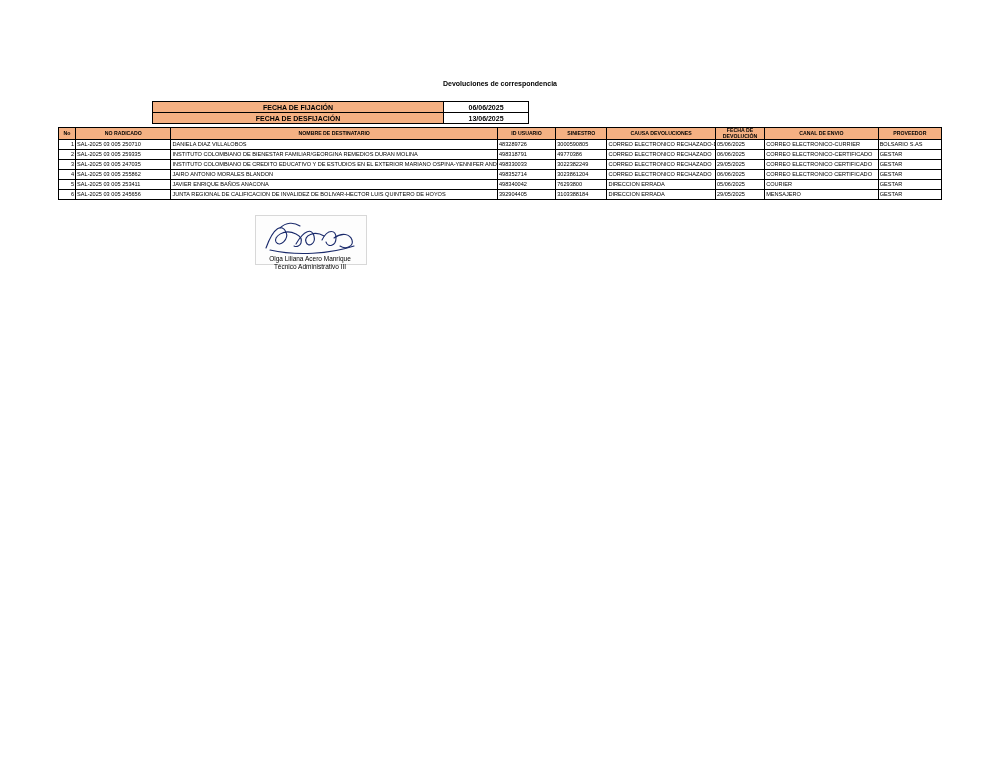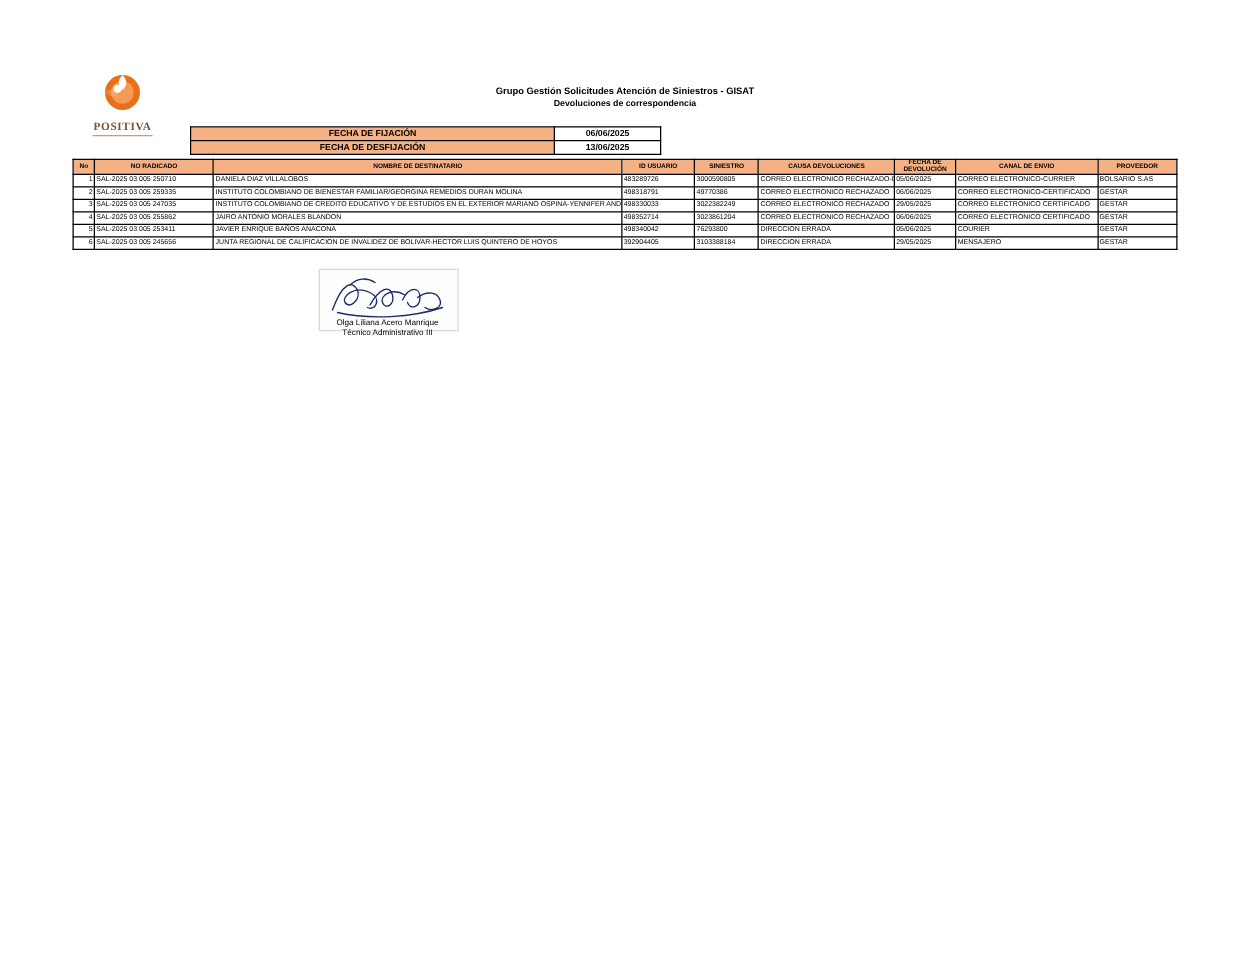--- a/index.html
+++ b/index.html
@@ -164,35 +164,21 @@
     text-align: center;
     font-size: 6.5px;
     line-height: 1.35;
   }
 </style>
 </head>
 <body>
 
 <div class="page">
 
-  <div class="logo-wrap">
-    <div class="logo-mark">
-      <svg width="40" height="40" viewBox="0 0 40 40" xmlns="http://www.w3.org/2000/svg">
-        <circle cx="20" cy="19" r="14" fill="#E8701A"></circle>
-        <circle cx="20" cy="19" r="9" fill="#F39B55"></circle>
-        <circle cx="16" cy="16" r="3.2" fill="#ffffff"></circle>
-        <path d="M20 5 C24 9 24 13 20 17 C16 13 16 9 20 5 Z" fill="#ffffff"></path>
-        <path d="M6 19 C10 15 14 15 18 19 C14 23 10 23 6 19 Z" fill="#ffffff" opacity="0.15"></path>
-      </svg>
-    </div>
-    <div class="logo-text">POSITIVA</div>
-    <div class="logo-rule"></div>
-  </div>
-
-  <div class="doc-title">Grupo Gestión Solicitudes Atención de Siniestros - GISAT</div>
+
   <div class="doc-subtitle">Devoluciones de correspondencia</div>
 
   <table class="date-block">
     <tbody>
         <tr>
       <td class="date-lbl">FECHA DE FIJACIÓN</td>
       <td class="date-val">06/06/2025</td>
     </tr>
     <tr>
       <td class="date-lbl">FECHA DE DESFIJACIÓN</td>

